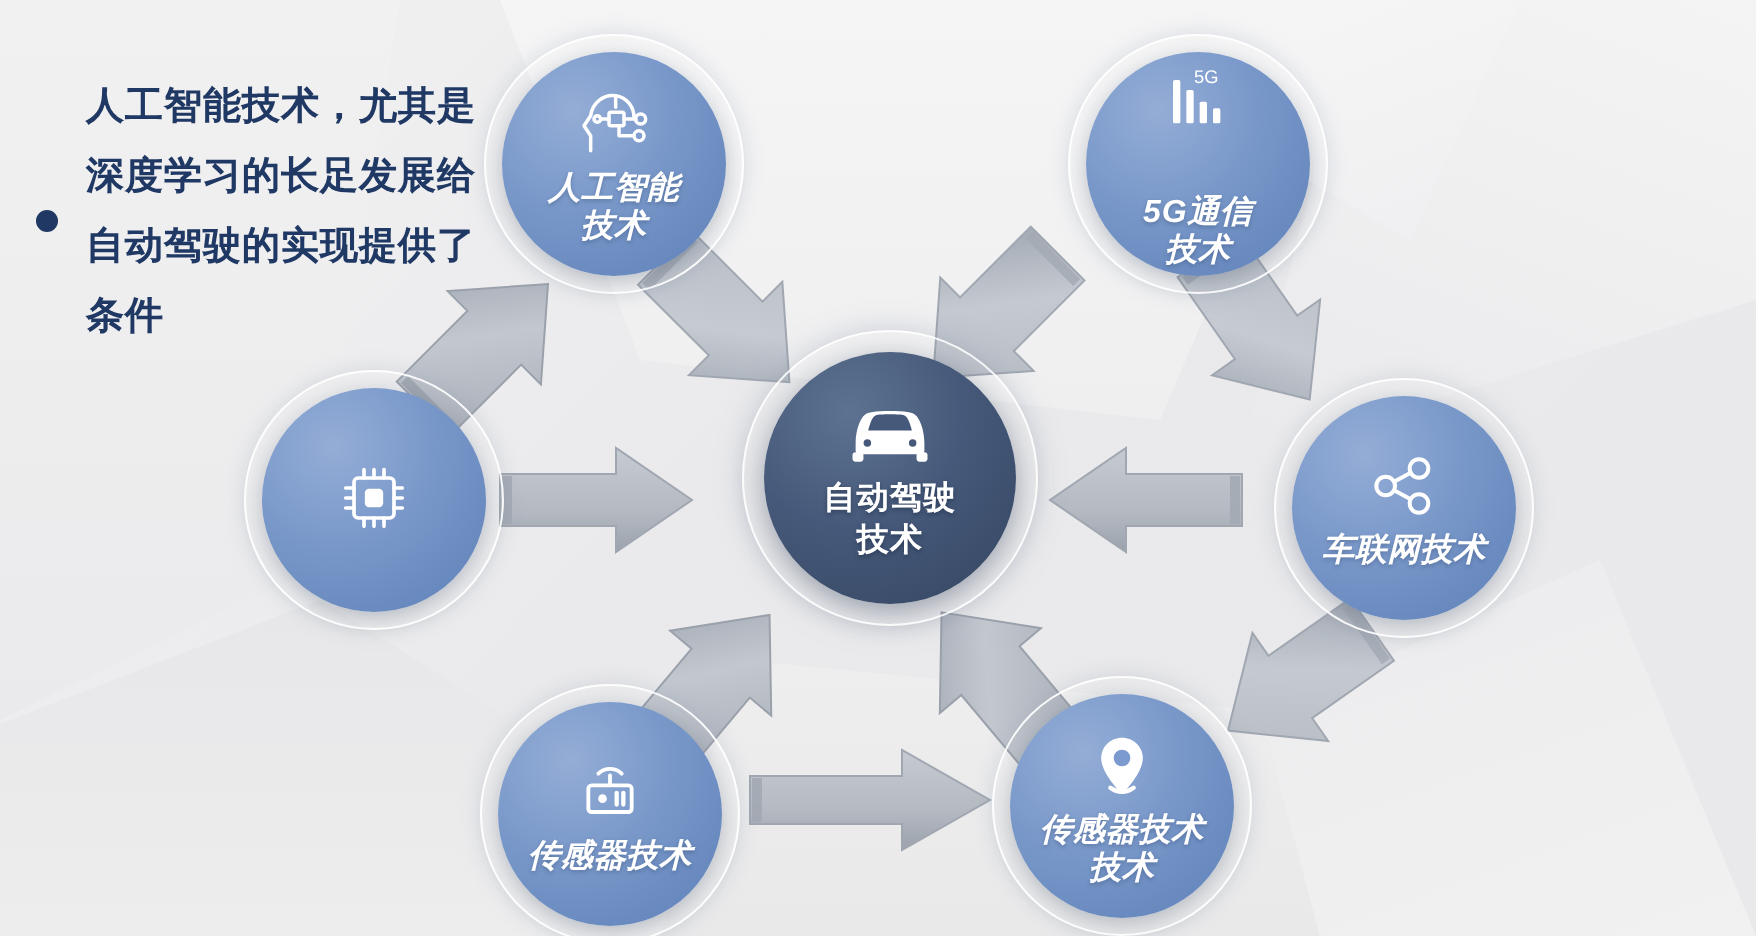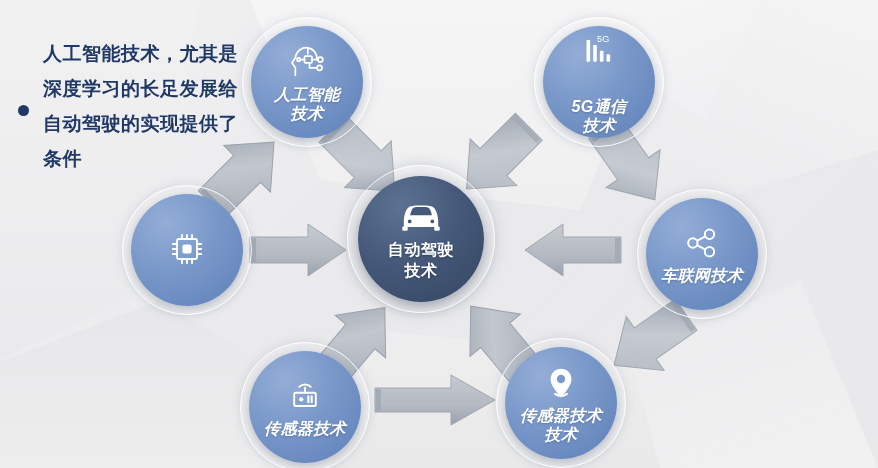--- a/index.html
+++ b/index.html
@@ -287,21 +287,21 @@
                C36.5 12.5 31 7 24 7 z" fill="#fff"></path>
       <circle cx="24" cy="19.2" r="5" fill="#7c9ace"></circle>
       <path d="M17 37 q7 5 14 0" fill="none" stroke="#fff" stroke-width="2.6" stroke-linecap="round"></path>
     </svg>
     <div class="label">
       <div>传感器技术</div>
       <div>技术</div>
     </div>
   </div>
 
-  <div id="node-center" style="left:358px;top:176px;">
+  <div id="node-center" style="left:382px;top:176px;">
     <svg class="ico" viewBox="0 0 64 46">
       <path d="M10 30 c0-8 3-16 6-18 c2-1.6 6-2.4 16-2.4 s14 .8 16 2.4 c3 2 6 10 6 18
                v5 c0 1.2-1 2.2-2.2 2.2 H12.2 C11 37.2 10 36.2 10 35 z" fill="#fff"></path>
       <path d="M18 22 c1.5-6 3-9 5-9.8 c2-.8 16-.8 18 0 c2 .8 3.5 3.8 5 9.8 z" fill="#46597a"></path>
       <circle cx="17.5" cy="30" r="2.4" fill="#46597a"></circle>
       <circle cx="46.5" cy="30" r="2.4" fill="#46597a"></circle>
       <rect x="8" y="36" width="7" height="6" rx="2" fill="#fff"></rect>
       <rect x="49" y="36" width="7" height="6" rx="2" fill="#fff"></rect>
     </svg>
     <div class="label">

